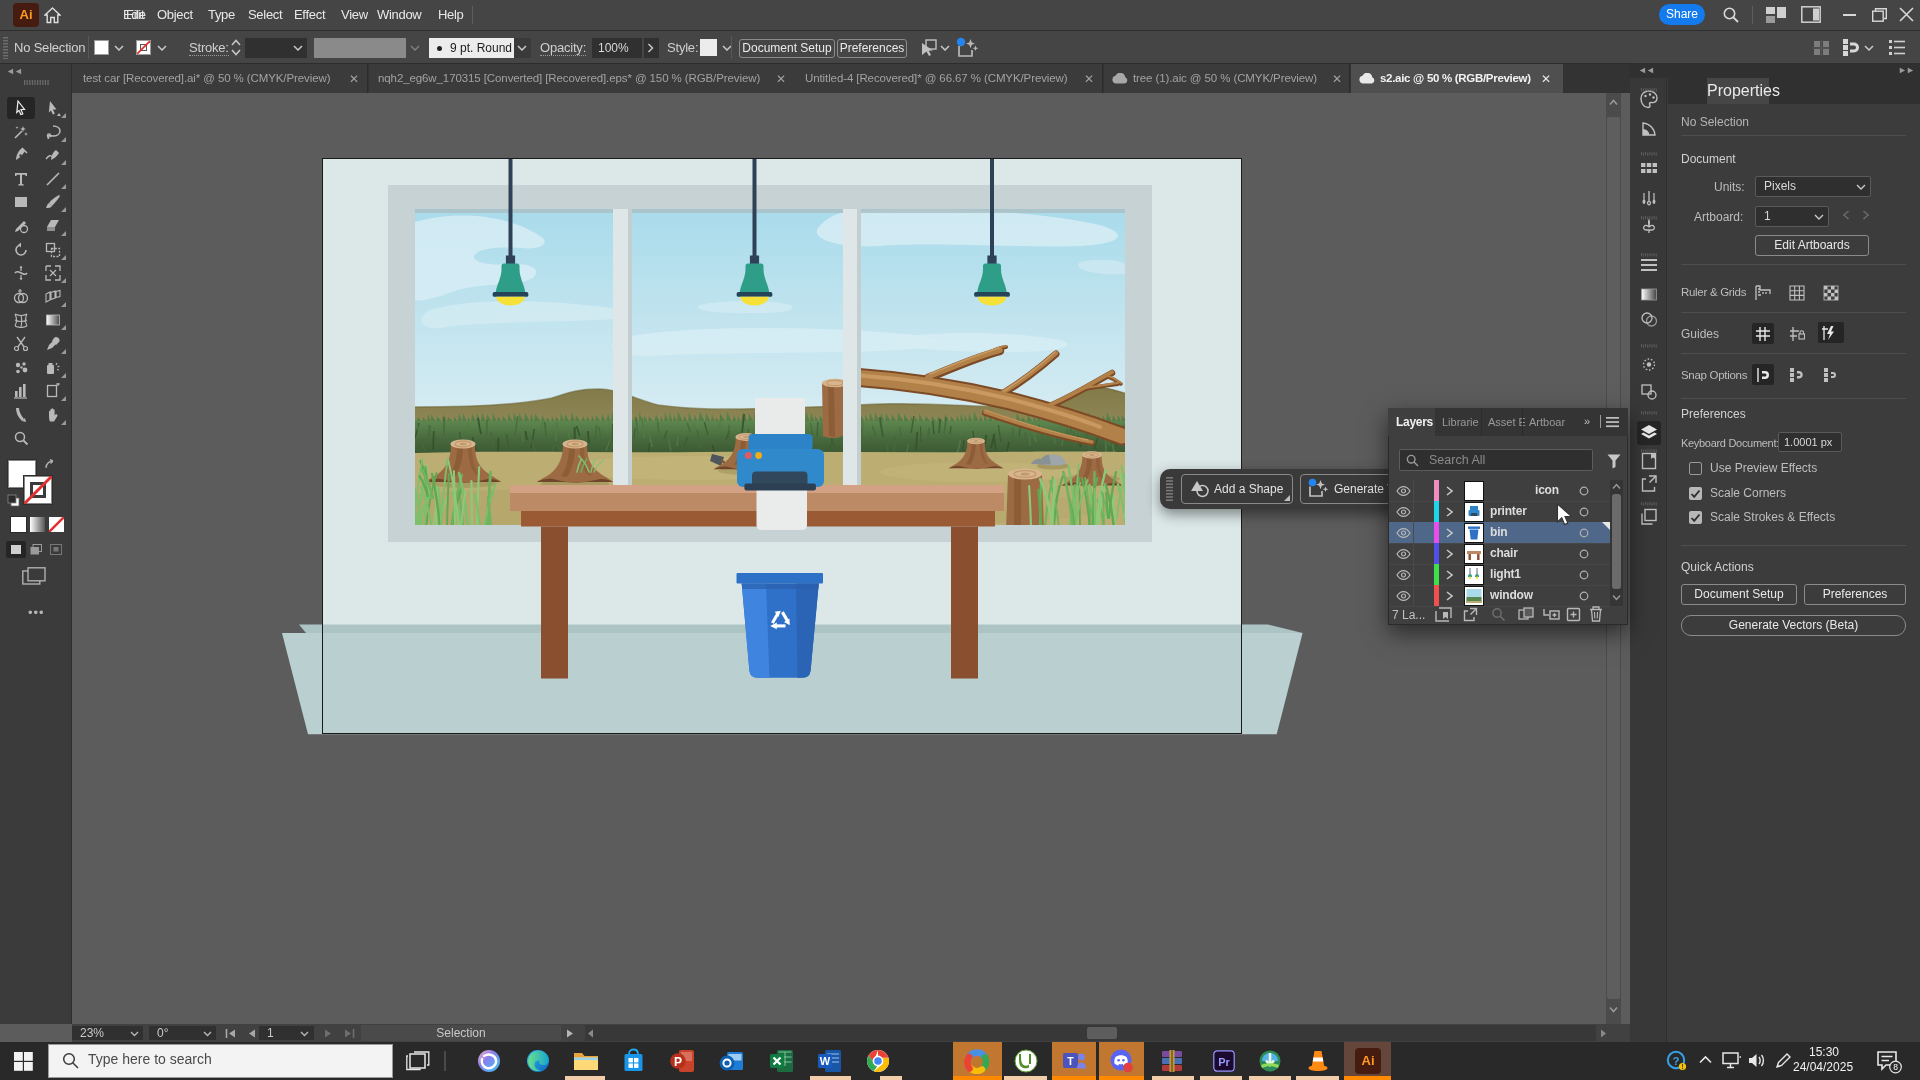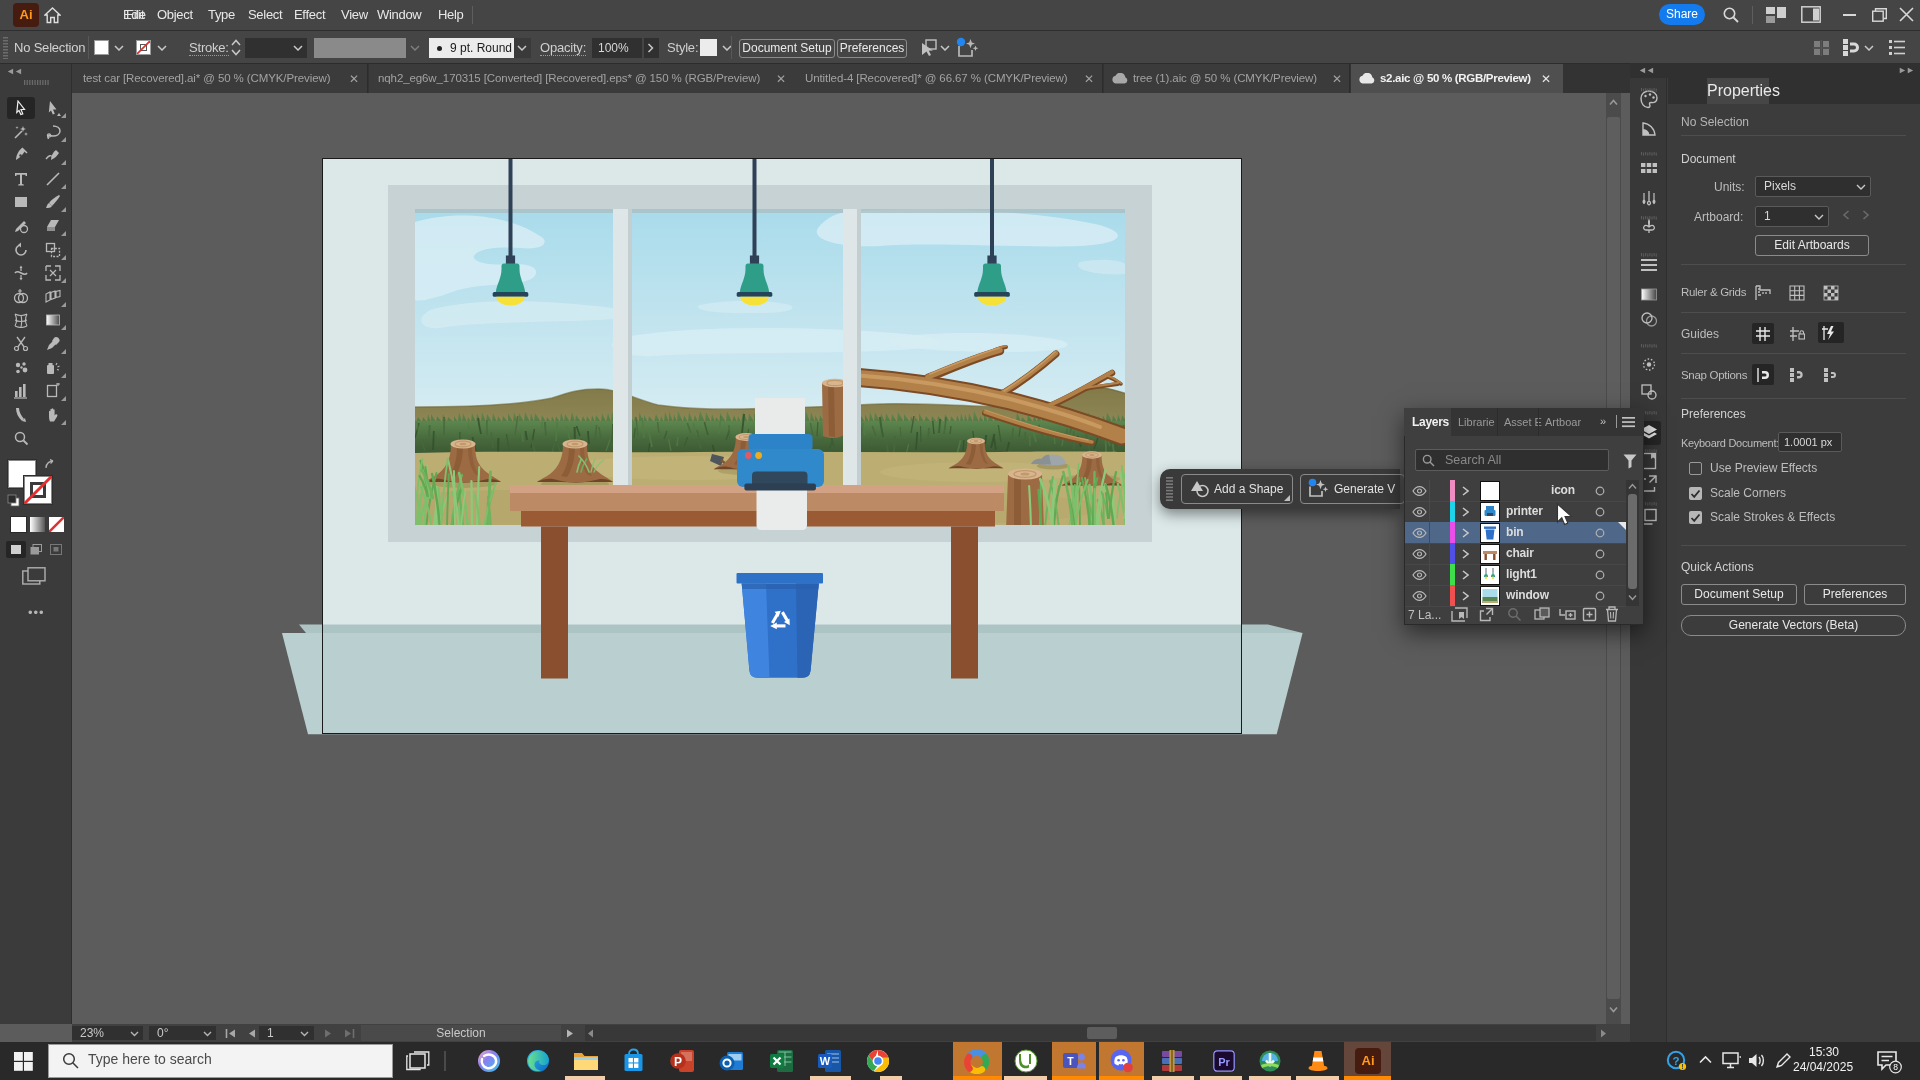--- a/index.html
+++ b/index.html
@@ -1203,21 +1203,21 @@
     <div class="abs" style="left:140px;top:5px;width:105px;height:30px;border:1px solid #8a8a8a;border-radius:4px;"></div>
     <svg class="abs" style="left:147px;top:9px" width="22" height="22" viewBox="0 0 22 22">
         <circle cx="5.5" cy="4.5" r="3.8" fill="#2285f0"></circle>
         <path d="M3,8.5 L3,18 L15,18 L15,13" fill="none" stroke="#c0c0c0" stroke-width="1.7"></path>
         <path d="M13.5,2 L14.8,5.4 L18,6.6 L14.8,7.8 L13.5,11.2 L12.2,7.8 L9,6.6 L12.2,5.4 Z" fill="#c0c0c0"></path>
         <path d="M18.5,8.5 L19.3,10.5 L21.3,11.3 L19.3,12.1 L18.5,14.1 L17.7,12.1 L15.7,11.3 L17.7,10.5 Z" fill="#c0c0c0"></path>
       </svg>
     <div class="txt" style="left:174px;top:13px;font-size:12px;color:#e2e2e2;">Generate V</div>
   </div>
 
-  <div class="abs" id="layerspanel" style="left:1388px;top:408px;width:240px;height:217px;margin-left:16px;">
+  <div class="abs" id="layerspanel" style="left:1388px;top:408px;width:240px;height:217px;">
     <div class="abs" style="left:0;top:0;width:240px;height:217px;background:#3f3f3f;box-shadow:0 8px 22px rgba(0,0,0,0.55);border:1px solid #2a2a2a;"></div>
     <div class="abs" style="left:0;top:0;width:240px;height:28px;background:#343434;"></div>
     <div class="abs" style="left:0;top:0;width:47px;height:28px;background:#3f3f3f;"></div>
     <div class="txt" style="left:8px;top:7px;font-size:12px;color:#f0f0f0;font-weight:bold;letter-spacing:-0.3px;">Layers</div>
     <div class="txt" style="left:54px;top:8px;font-size:11px;color:#9a9a9a;">Librarie</div>
     <div class="abs" style="left:93px;top:0;width:1px;height:28px;background:#2c2c2c;"></div>
     <div class="txt" style="left:100px;top:8px;font-size:11px;color:#9a9a9a;">Asset E</div>
     <div class="abs" style="left:134px;top:0;width:1px;height:28px;background:#2c2c2c;"></div>
     <div class="txt" style="left:141px;top:8px;font-size:11px;color:#9a9a9a;">Artboar</div>
     <div class="txt" style="left:196px;top:7px;font-size:11px;color:#c0c0c0;">»</div>

